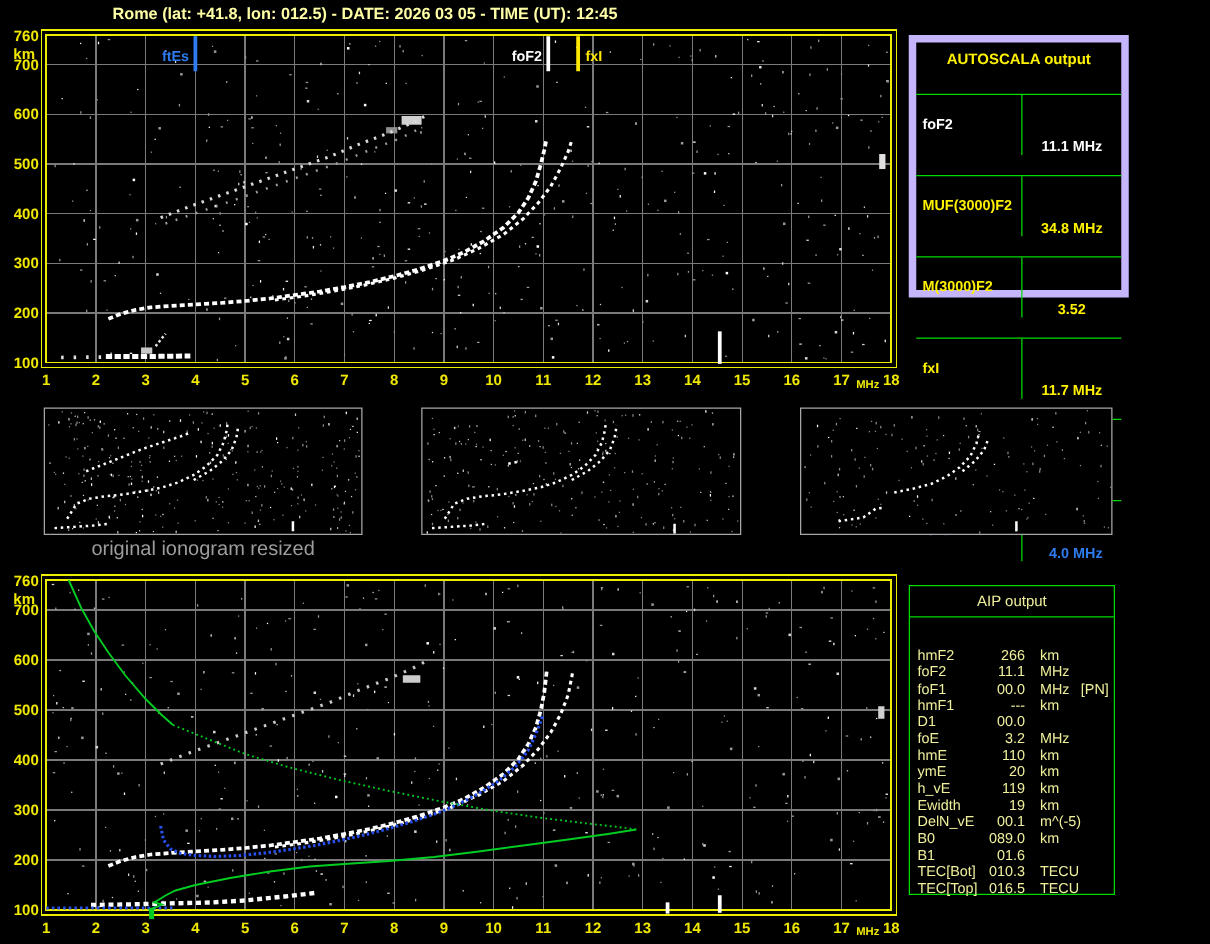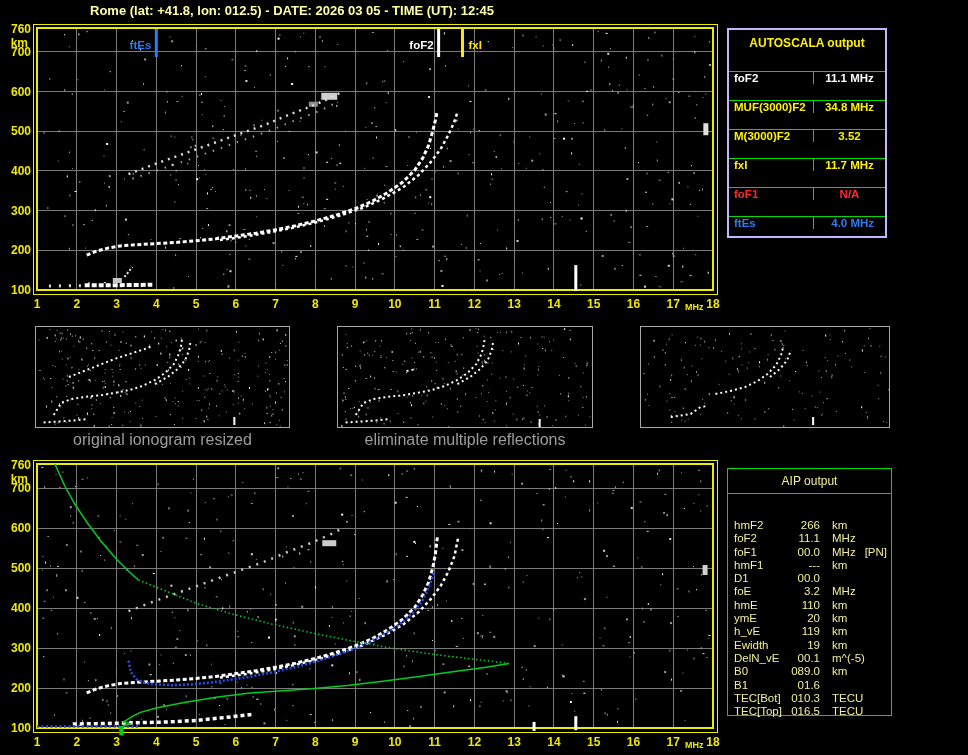--- a/index.html
+++ b/index.html
@@ -3,28 +3,28 @@
 <meta charset="utf-8">
 <style>
   html,body{margin:0;padding:0;background:#000;}
   #app{position:relative;width:968px;height:755px;background:#000;overflow:hidden;
        font-family:"Liberation Sans",sans-serif;}
   .abs{position:absolute;}
   #title{left:90px;top:3px;color:#FFFFA6;font-size:13px;font-weight:bold;white-space:nowrap;}
   svg{display:block;}
 
   
-  .ascala{left:727px;top:28px;width:160px;height:210px;border:2px solid #c4b5fd;
+  .ascala{left:727px;top:28px;width:176px;height:210px;border:6px solid #c4b5fd;
           box-sizing:border-box;display:grid;grid-template-rows:25px repeat(7,1fr);gap:16px;}
   .ascala .hdr{display:flex;align-items:center;justify-content:center;
                color:#FFF200;font-weight:bold;font-size:12px;}
   .ar{display:grid;grid-template-columns:85px 1fr;border-top:1px solid #00DC00;
       font-size:11.5px;font-weight:bold;align-items:stretch;}
   .ar .lc{padding-left:5px;border-right:1px solid #00DC00;display:flex;align-items:center;}
-  .ar .vc{display:flex;align-items:center;justify-content:center;white-space:pre;}
+  .ar .vc{display:flex;align-items:center;justify-content:center;white-space:pre;margin-top:36px;}
 
   
   .aip{left:727px;top:468px;width:165px;height:248px;border:1px solid #00DC00;
        box-sizing:border-box;color:#EFEF9C;font-size:11.5px;overflow:visible;}
   .aip .hdr{height:24px;line-height:25px;text-align:center;border-bottom:1px solid #00DC00;
             font-size:12px;}
   #aip-rows{padding-top:3px;margin-top:22px;}
   .aipr{height:13.3px;line-height:13.3px;white-space:nowrap;padding-left:6px;}
   .aipr .l{display:inline-block;width:48px;}
   .aipr .v{display:inline-block;width:38px;text-align:right;}
@@ -1277,21 +1277,20 @@
         <rect x="225.88136298535392" y="88.95934926718473" width="1" height="2" fill="#8A8A8A"></rect>
         <rect x="131.54916578670964" y="13.052344428375363" width="1" height="1" fill="#C8C8C8"></rect>
         <rect x="127.21193041605875" y="81.29168344661593" width="1" height="1" fill="#C8C8C8"></rect>
         <path d="M74.4 67.0 L89.3 64.0 L104.2 60.0 L116.6 54.0 L126.5 47.0 L135.2 38.0 L140.1 28.0 L142.6 18.0" fill="none" stroke="#FFFFFF" stroke-width="2" stroke-dasharray="2 3"></path>
         <path d="M129.0 50.0 L138.9 42.0 L146.3 33.0 L150.0 23.0" fill="none" stroke="#FFFFFF" stroke-width="2" stroke-dasharray="2 3"></path>
         <path d="M29.8 90.0 L39.7 88.5 L49.6 87.0 L59.5 80.0 L67.0 79.0" fill="none" stroke="#FFFFFF" stroke-width="2" stroke-dasharray="2 3"></path>
         <rect x="171.11999999999998" y="90" width="2" height="8" fill="#FFFFFF"></rect>
       </svg>
   </div>
   <div class="abs tcap" style="left:35px;width:255px">original ionogram resized</div>
-  <div class="abs tcap" style="left:337px;width:256px">eliminate multiple reflections</div>
 
   <svg id="plot-bottom" class="abs" style="left:0;top:450px" width="740" height="305">
       <rect x="33" y="10" width="684" height="272" fill="none" stroke="#EDED00" stroke-width="1" shape-rendering="crispEdges"></rect>
       <g stroke="#7A7A7A" stroke-width="1" shape-rendering="crispEdges">
         <line x1="76.76470588235294" y1="14" x2="76.76470588235294" y2="278"></line>
         <line x1="116.52941176470588" y1="14" x2="116.52941176470588" y2="278"></line>
         <line x1="156.29411764705884" y1="14" x2="156.29411764705884" y2="278"></line>
         <line x1="196.05882352941177" y1="14" x2="196.05882352941177" y2="278"></line>
         <line x1="235.8235294117647" y1="14" x2="235.8235294117647" y2="278"></line>
         <line x1="275.5882352941177" y1="14" x2="275.5882352941177" y2="278"></line>

